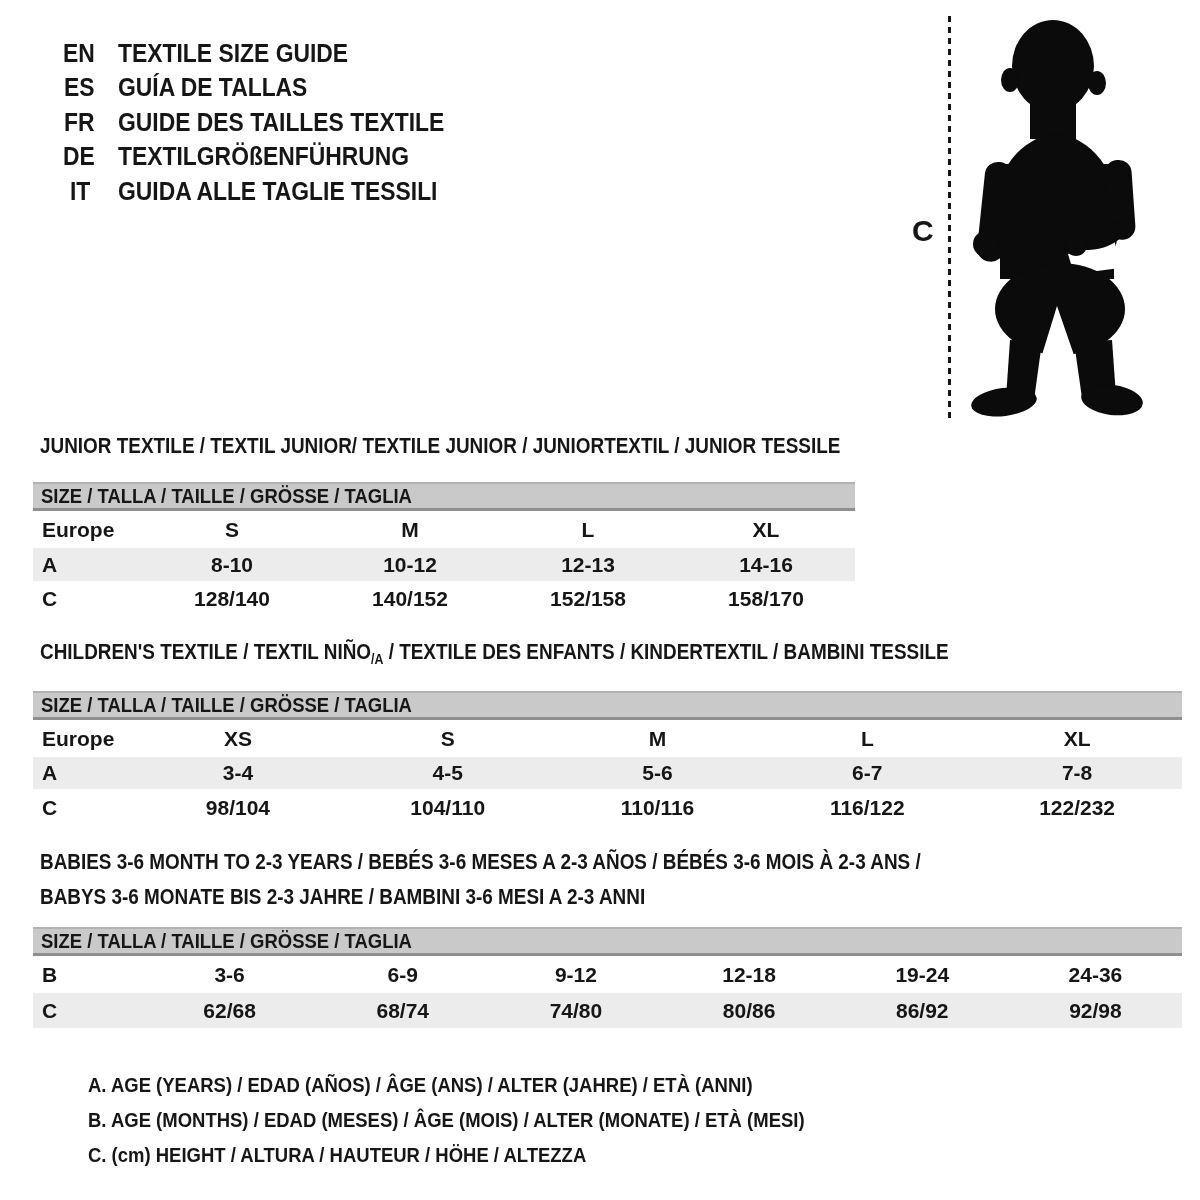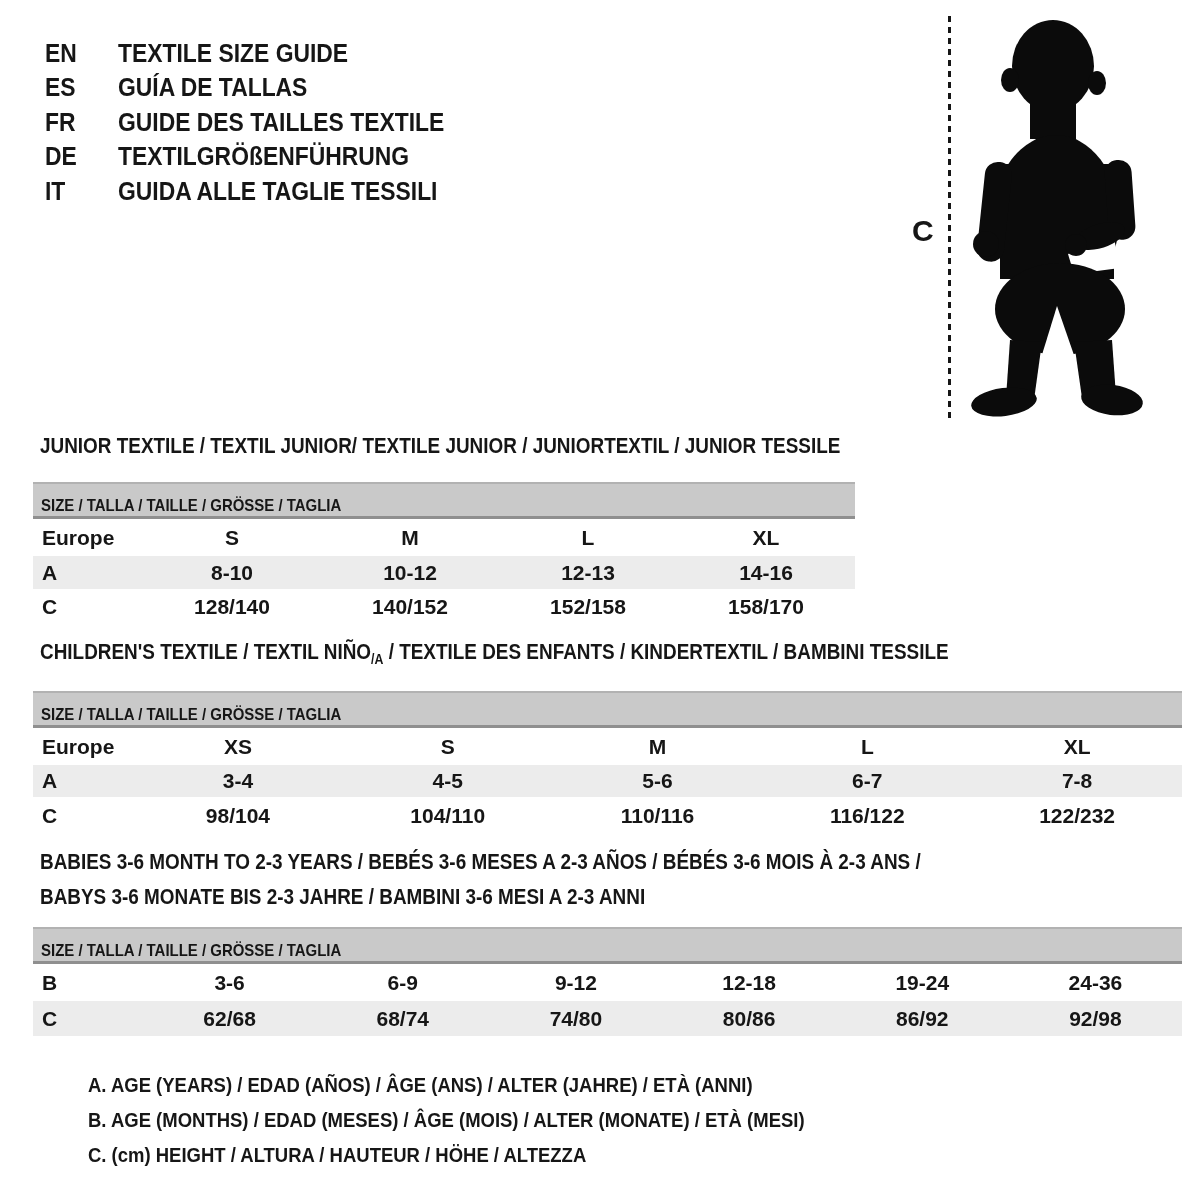--- a/index.html
+++ b/index.html
@@ -5,41 +5,41 @@
   html,body{margin:0;padding:0;}
   body{
     width:1200px;height:1200px;position:relative;background:#ffffff;
     font-family:"Liberation Sans",sans-serif;font-weight:700;color:#161616;
     overflow:hidden;
   }
   .abs{position:absolute;}
   .cond{display:inline-block;transform:scaleX(0.88);transform-origin:0 50%;white-space:nowrap;}
 
   
-  .lang-block{left:45px;top:36px;}
+  .lang-block{left:45px;top:36px;text-align:center;}
   .lang-row{display:flex;height:34.5px;align-items:center;font-size:26px;}
   .lang-code{width:73px;flex:0 0 73px;}
 
   
   .dash-line{
     left:948px;top:16px;width:3px;height:402px;
     background:repeating-linear-gradient(to bottom,#161616 0 6px,transparent 6px 11px);
   }
   .c-label{left:912px;top:214px;font-size:30px;}
   .figure-svg{left:962px;top:14px;}
 
   
   .sec-title{font-size:21.5px;line-height:27px;}
 
   
   .size-table{box-sizing:border-box;}
   .size-bar{
-    box-sizing:border-box;height:37px;display:flex;align-items:flex-end;
+    box-sizing:border-box;height:29px;display:flex;align-items:center;
     background:#c9c9c9;border-top:2px solid #b2b2b2;border-bottom:3px solid #8f8f8f;
-    padding-left:8px;font-size:17px;
+    padding-left:8px;font-size:21px;
   }
   .trow{display:flex;align-items:center;font-size:21px;}
   .trow .lab{box-sizing:border-box;padding-left:9px;text-align:left;}
   .trow .val{flex:1;text-align:center;}
   .r-white{background:#ffffff;}
   .r-grey{background:#ececec;}
   .t1 .lab{width:110px;flex:0 0 110px;}
   .t2 .lab{width:100px;flex:0 0 100px;}
   .t3 .lab{width:110px;flex:0 0 110px;}
   .h37{height:37px;}

